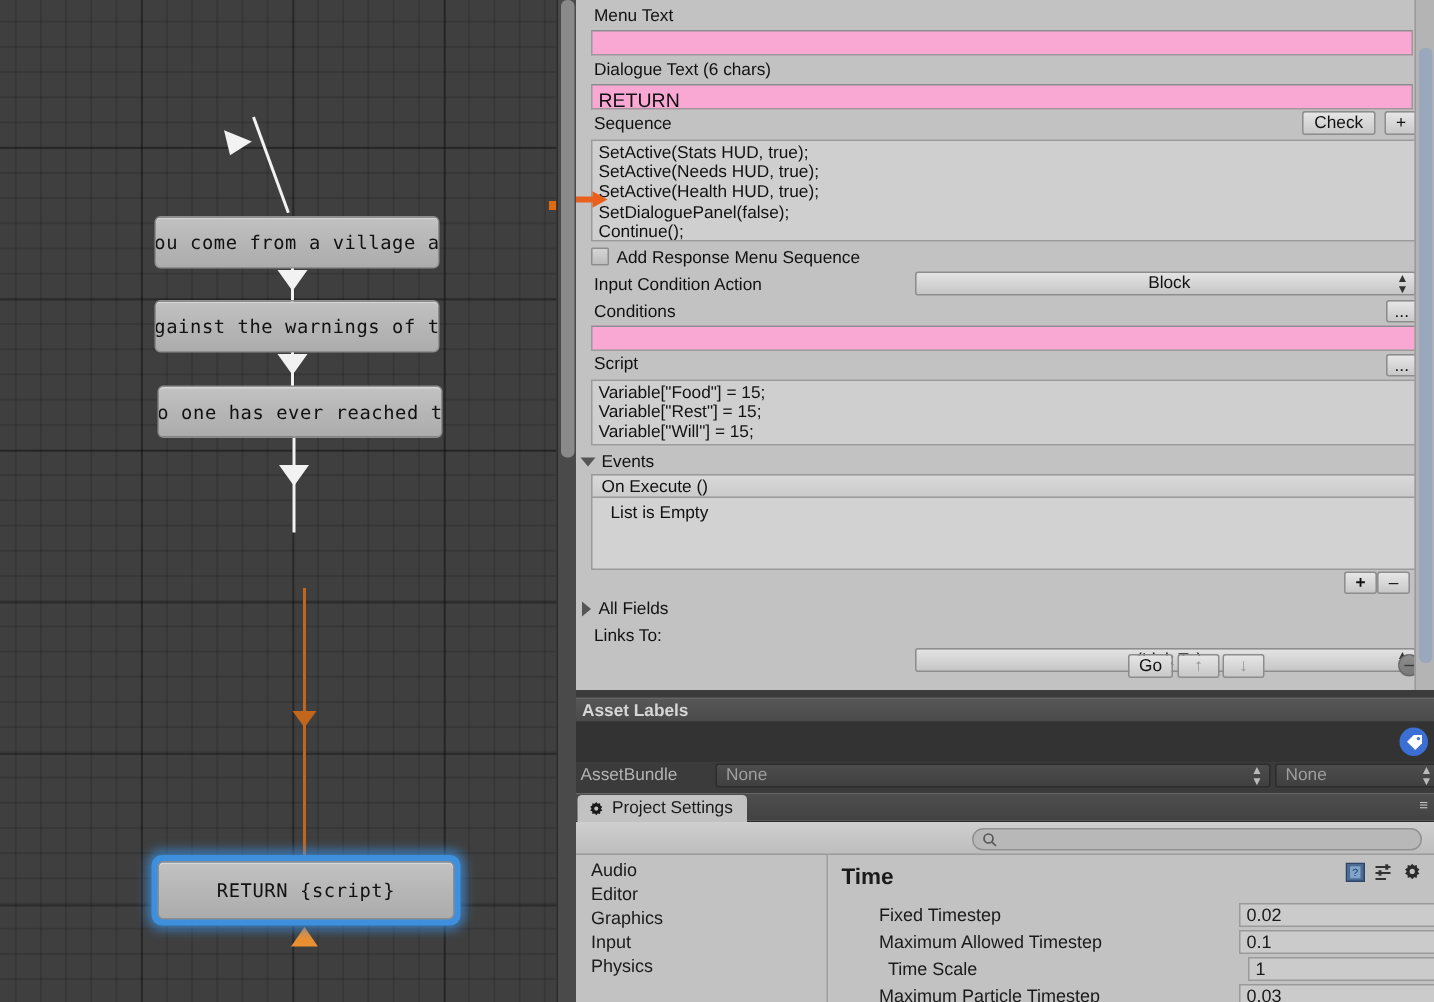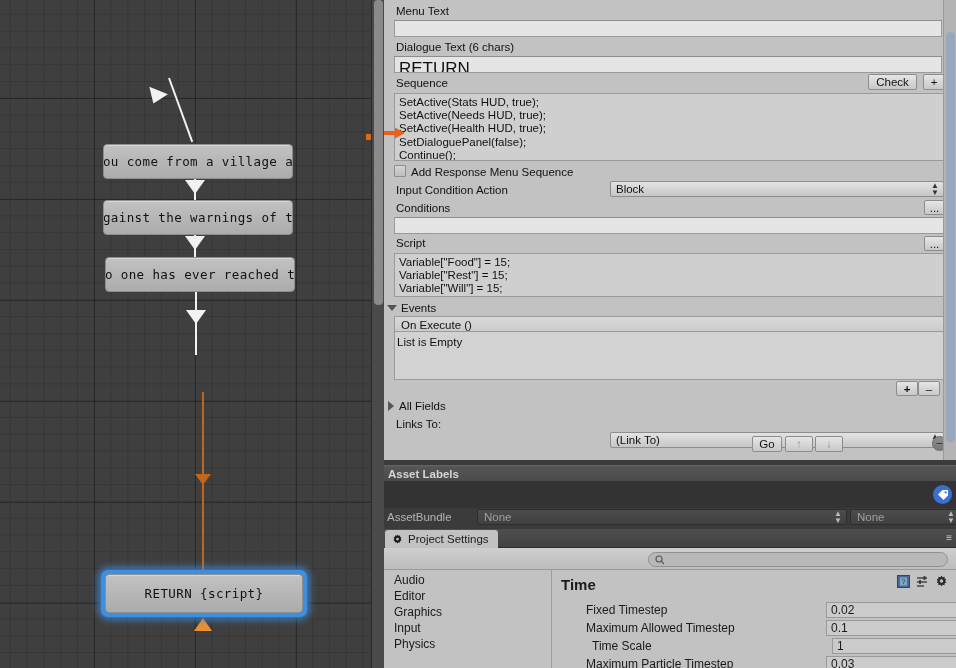--- a/index.html
+++ b/index.html
@@ -107,24 +107,24 @@
 
   
   #inspector {
     position: absolute; left: 384px; top: 0; width: 572px; height: 460px;
     background: #c2c2c2;
     overflow: hidden;
   }
   .ins { position: absolute; }
   .lbl { font-size: 11.5px; color: #111; white-space: nowrap; }
   .field {
-    background: #e5e5e5;
+    background: #f9a8d4;
     border: 1px solid #9a9a9a;
     border-top-color: #8d8d8d;
-    font-size: 17px;
+    font-size: 13px;
     color: #111;
     padding: 2px 4px;
     overflow: hidden;
     white-space: nowrap;
   }
   .textarea {
     background: #cfcfcf;
     border: 1px solid #9a9a9a;
     font-size: 11.5px;
     color: #111;
@@ -147,20 +147,21 @@
     background: linear-gradient(to bottom, #e3e3e3, #c6c6c6);
     border: 1px solid #8d8d8d;
     border-radius: 2px;
     font-size: 11.5px;
     color: #111;
     display: flex; align-items: center;
     padding-left: 5px;
     position: relative;
     overflow: hidden;
     white-space: nowrap;
+    justify-content: center;
   }
   .popup .updown {
     position: absolute; right: 4px; top: 50%; transform: translateY(-50%);
     font-size: 8px; line-height: 7px; color: #333; text-align: center;
   }
   .chk {
     width: 12px; height: 12px;
     background: linear-gradient(to bottom,#d5d5d5,#bdbdbd);
     border: 1px solid #8d8d8d;
     border-radius: 1px;
@@ -176,21 +177,21 @@
     border-top: 5px solid transparent; border-bottom: 5px solid transparent;
     border-left: 6px solid #555;
   }
   .evt-header {
     background: linear-gradient(to bottom,#d9d9d9,#cbcbcb);
     border: 1px solid #9a9a9a;
     font-size: 11.5px; padding: 2px 6px; color:#111;
   }
   .evt-body {
     background: #d2d2d2; border: 1px solid #9a9a9a; border-top: none;
-    font-size: 11.5px; padding: 4px 2px; color: #111;
+    font-size: 11.5px; padding: 4px 12px; color: #111;
   }
   .circle-btn {
     width: 15px; height: 15px; border-radius: 50%;
     background: linear-gradient(to bottom,#8e8e8e,#787878);
     border: 1px solid #6a6a6a;
     display:flex;align-items:center;justify-content:center;
     color:#3a3a3a; font-size: 13px; line-height: 1;
   }
   #ins-scroll {
     position: absolute; right: 0; top: 0; width: 13px; height: 460px;

